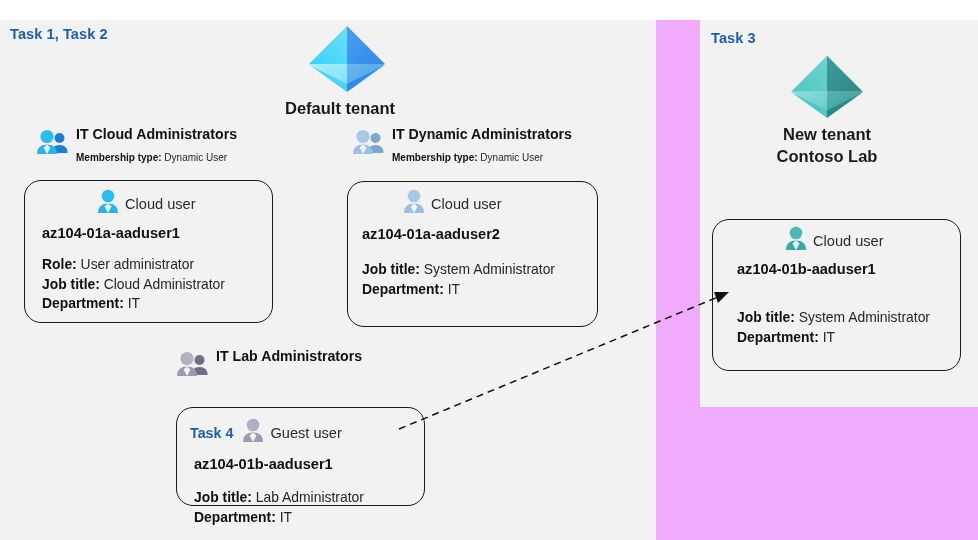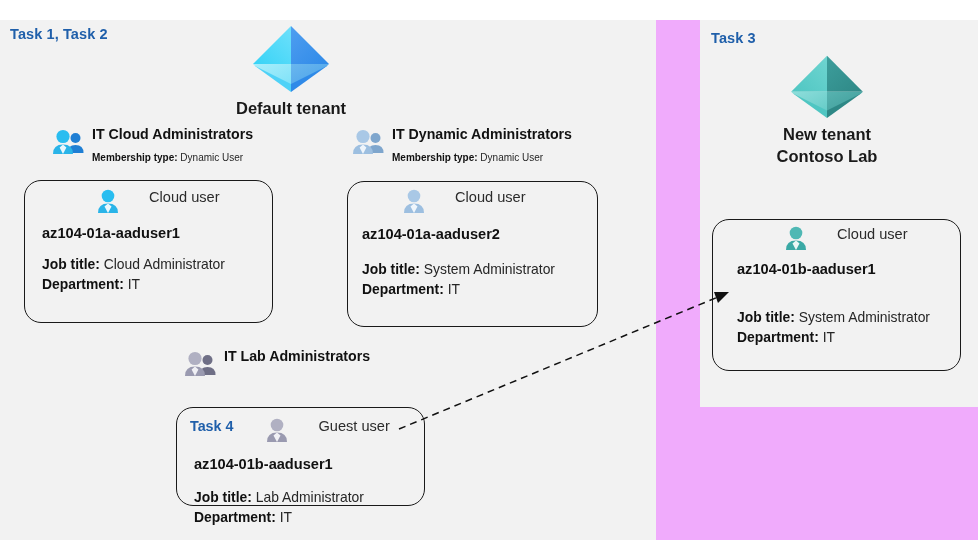--- a/index.html
+++ b/index.html
@@ -33,46 +33,45 @@
 
   
   .tenant { position: absolute; text-align: center; }
   .tenant .tname {
     font-weight: bold;
     font-size: 16.5px;
     color: #1a1a1a;
     white-space: nowrap;
     line-height: 1.32;
   }
-  #tenant-default { left: 197px; top: 2px; width: 188px; }
+  #tenant-default { left: 207px; top: 2px; width: 188px; text-align: right; }
   #tenant-new     { left: 733px; top: 32px; width: 188px; }
 
   
   .group-row { position: absolute; display: flex; align-items: flex-start; }
   .group-icon { flex: 0 0 auto; margin-right: 6px; margin-top: 6px; }
   .group-text { line-height: 1.35; }
   .group-name { font-weight: bold; font-size: 14.2px; color:#111; white-space: nowrap; }
   .group-mem  { font-size: 10px; color:#262626; white-space: nowrap; }
   .group-mem b { color:#111; }
-  #group-cloud  { left: 52px;  top: 103px; }
+  #group-cloud  { left: 36px;  top: 103px; }
   #group-system { left: 352px; top: 103px; }
-  #group-lab    { left: 184px; top: 325px; }
+  #group-lab    { left: 176px; top: 325px; }
 
   
   .card {
     position: absolute;
     border: 1.4px solid #1a1a1a;
     border-radius: 17px;
     background: transparent;
   }
   .card-head {
-    display: flex; align-items: flex-start;
+    display: flex; align-items: center;
     padding: 0;
     white-space: nowrap;
-    gap: 24px;
   }
   .card-head .utype {
     font-size: 14.6px; color: #2b2b2b;
   }
   .card-head .ticon { margin-right: 6px; }
   .card-task {
     color:#1f5faa; font-weight:bold; font-size:14.3px; margin-right:9px;
   }
   .card-upn {
     font-weight: bold; font-size: 14.6px; color:#111;
@@ -233,20 +232,21 @@
         <svg width="22" height="26" viewBox="0 0 22 26">
           <circle cx="11" cy="7" r="6.3" fill="#29bdf0"></circle>
           <path d="M1 24 q0-9.5 10-9.5 q10 0 10 9.5 z" fill="#2ab4e8"></path>
           <path d="M11 14.5 l3.5 3 -3.5 6.5 -3.5-6.5 z" fill="#ecf8fe"></path>
         </svg>
       </span>
       <span class="utype">Cloud user</span>
     </div>
     <div class="card-upn">az104-01a-aaduser1</div>
     <div class="card-attrs">
+      <div class="row"><b>Role:</b> <span>User administrator</span></div>
       <div class="row"><b>Job title:</b> <span>Cloud Administrator</span></div>
       <div class="row"><b>Department:</b> <span>IT</span></div>
     </div>
   </div>
 
   <div class="card" id="card-u2">
     <div class="card-head">
       <span class="ticon">
         <svg width="22" height="26" viewBox="0 0 22 26">
           <circle cx="11" cy="7" r="6.3" fill="#a9c8e6"></circle>

